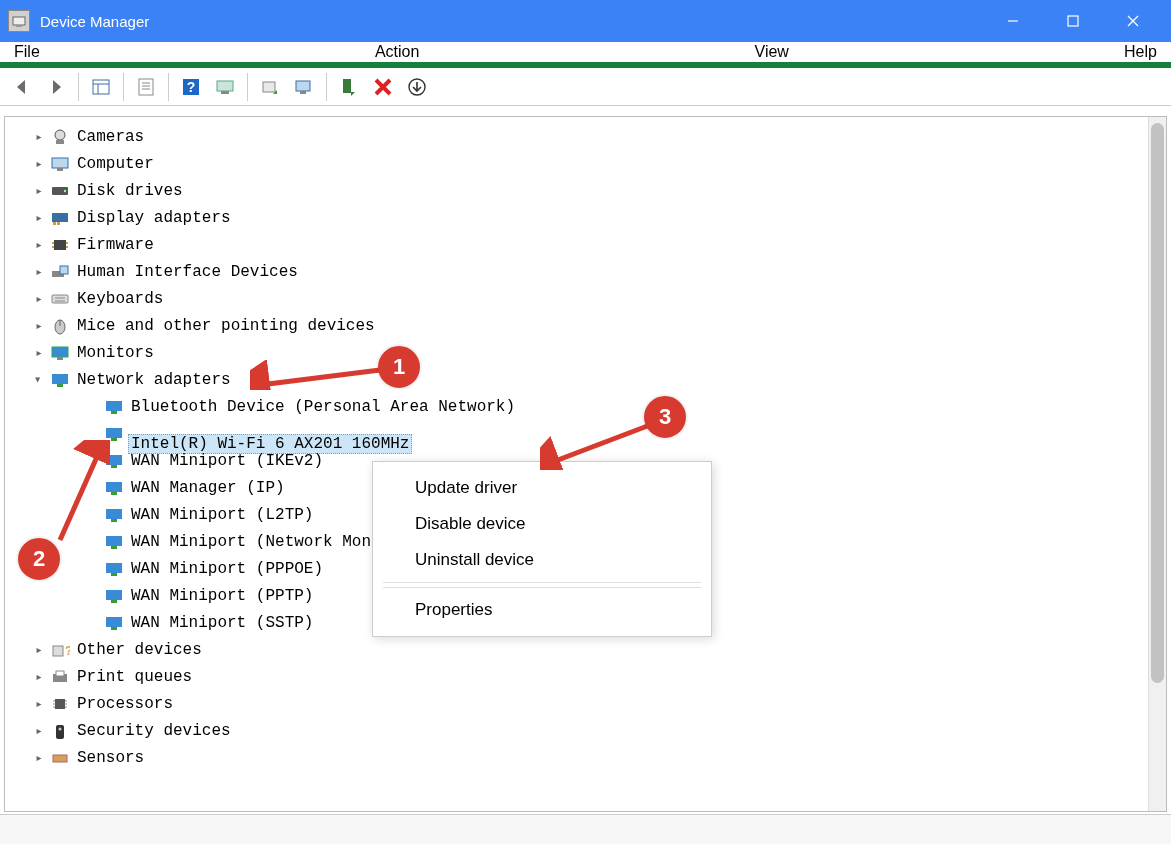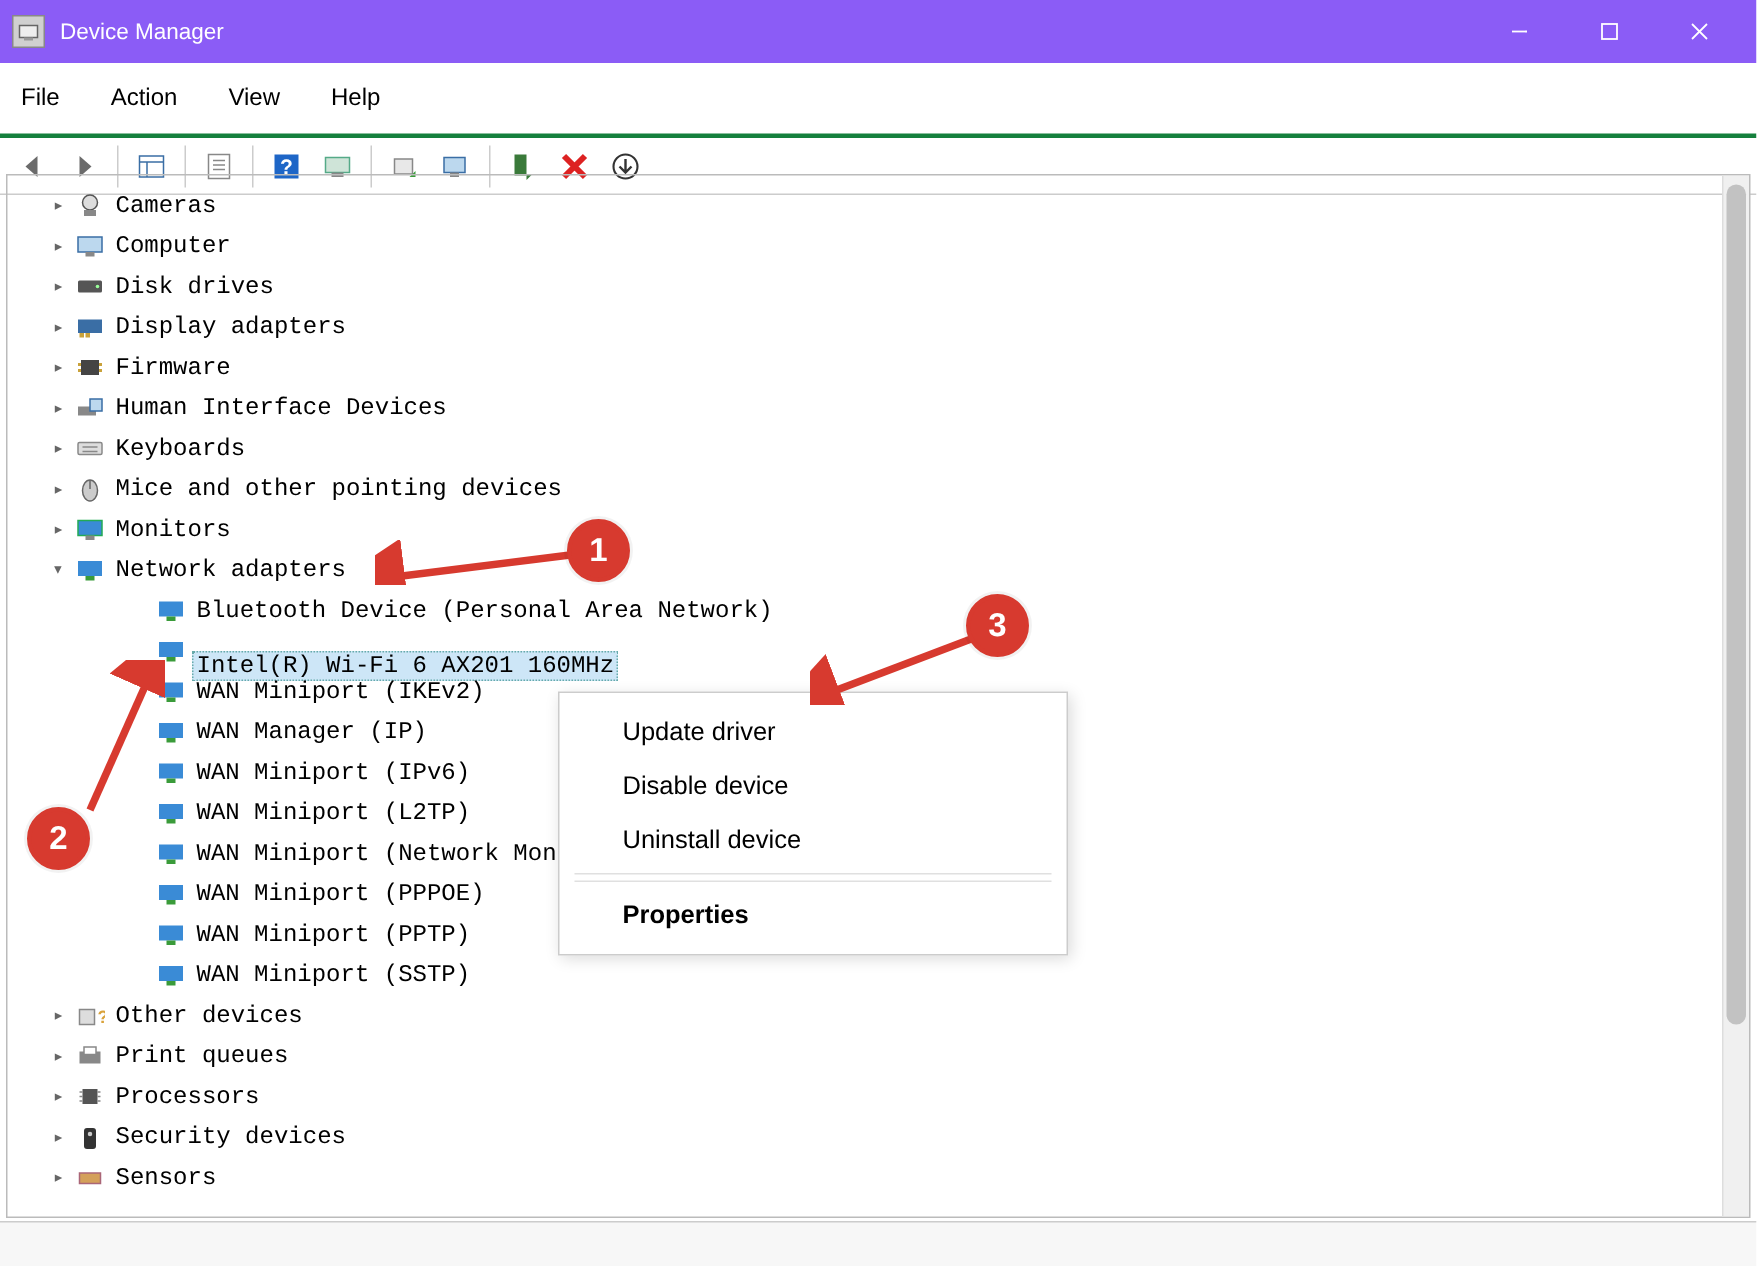--- a/index.html
+++ b/index.html
@@ -1,28 +1,28 @@
 <!DOCTYPE html>
 <html><head>
 <meta charset="utf-8">
 <style>
 * { box-sizing: border-box; margin: 0; padding: 0; }
 body { font-family: "Segoe UI", Tahoma, sans-serif; font-size: 15px; background: #fff; width: 1171px; height: 844px; overflow: hidden; position: relative; }
 
 
-.titlebar { height: 42px; background: #8b5cf6; color: #fff; display: flex; align-items: center; padding: 0 8px; }
+.titlebar { height: 42px; background: #3b82f6; color: #fff; display: flex; align-items: center; padding: 0 8px; }
 .titlebar .appicon { width: 22px; height: 22px; background: #d0d0d0; border: 1px solid #888; margin-right: 10px; display: inline-flex; align-items: center; justify-content: center; }
 .titlebar .appicon svg { width: 16px; height: 16px; }
 .titlebar .title { font-size: 15px; flex: 1; }
 .titlebar .winbtns { display: flex; }
 .titlebar .winbtn { width: 60px; height: 42px; display: flex; align-items: center; justify-content: center; cursor: pointer; }
 .titlebar .winbtn svg { width: 14px; height: 14px; stroke: #fff; fill: none; stroke-width: 1.2; }
 
 
-.menubar { height: 50px; display: flex; align-items: center; padding: 0 8px; gap: 22px; border-bottom: 3px solid #15803d; }
+.menubar { height: 26px; display: flex; align-items: center; padding: 0 8px; gap: 22px; border-bottom: 6px solid #15803d; justify-content: space-between; }
 .menubar .menuitem { font-size: 16px; cursor: pointer; padding: 4px 6px; }
 
 
 .toolbar { height: 38px; display: flex; align-items: center; padding: 0 6px; border-bottom: 1px solid #ccc; gap: 2px; }
 .toolbar .tbtn { width: 32px; height: 30px; display: flex; align-items: center; justify-content: center; cursor: pointer; border: 1px solid transparent; }
 .toolbar .sep { width: 1px; height: 28px; background: #ccc; margin: 0 4px; }
 .toolbar svg { width: 22px; height: 22px; }
 
 
 .treewrap { position: absolute; top: 116px; bottom: 32px; left: 4px; right: 4px; border: 1px solid #bbb; overflow: hidden; display: flex; }
@@ -41,21 +41,21 @@
 .scrollbar { width: 18px; background: #f0f0f0; border-left: 1px solid #ddd; position: relative; }
 .scrollthumb { position: absolute; left: 2px; right: 2px; top: 6px; height: 560px; background: #c2c2c2; border-radius: 7px; }
 
 
 .statusbar { position: absolute; bottom: 0; left: 0; right: 0; height: 30px; border-top: 1px solid #ccc; background: #f7f7f7; }
 
 
 .ctxmenu { position: absolute; left: 372px; top: 438px; width: 340px; background: #fff; border: 1px solid #ccc; box-shadow: 2px 2px 10px rgba(0,0,0,0.15); padding: 8px 0; margin-top: 23px; }
 .ctxmenu .ctxitem { padding: 8px 42px; font-size: 17px; cursor: pointer; }
 .ctxmenu .ctxsep { height: 1px; background: #e0e0e0; margin: 4px 10px; }
-.ctxmenu .ctxitem.bold { font-weight: 700; }
+.ctxmenu .ctxitem.bold { font-weight: 400; }
 
 
 .badge { position: absolute; width: 42px; height: 42px; background: #d73a2f; border-radius: 50%; color: #fff; font-weight: 700; font-size: 22px; display: flex; align-items: center; justify-content: center; border: 3px solid #d73a2f; box-shadow: 0 0 0 2px rgba(0,0,0,0.05); }
 .arrow-svg { position: absolute; pointer-events: none; }
 </style>
 </head>
 <body>
 
 <div class="titlebar">
   <span class="appicon">
@@ -329,31 +329,20 @@
             </li>
       <li>
               <div class="node child">
                 <span class="devicon">
                   <svg viewBox="0 0 20 18">
                     <rect x="2" y="3" width="16" height="10" fill="#3a8bd6"></rect>
                     <rect x="7" y="13" width="6" height="3" fill="#3a9b3a"></rect>
                   </svg>
                 </span>
                 <span class="label">WAN Manager (IP)</span>
-              </div>
-            </li>
-      <li>
-              <div class="node child">
-                <span class="devicon">
-                  <svg viewBox="0 0 20 18">
-                    <rect x="2" y="3" width="16" height="10" fill="#3a8bd6"></rect>
-                    <rect x="7" y="13" width="6" height="3" fill="#3a9b3a"></rect>
-                  </svg>
-                </span>
-                <span class="label">WAN Miniport (IPv6)</span>
               </div>
             </li>
       <li>
               <div class="node child">
                 <span class="devicon">
                   <svg viewBox="0 0 20 18">
                     <rect x="2" y="3" width="16" height="10" fill="#3a8bd6"></rect>
                     <rect x="7" y="13" width="6" height="3" fill="#3a9b3a"></rect>
                   </svg>
                 </span>

